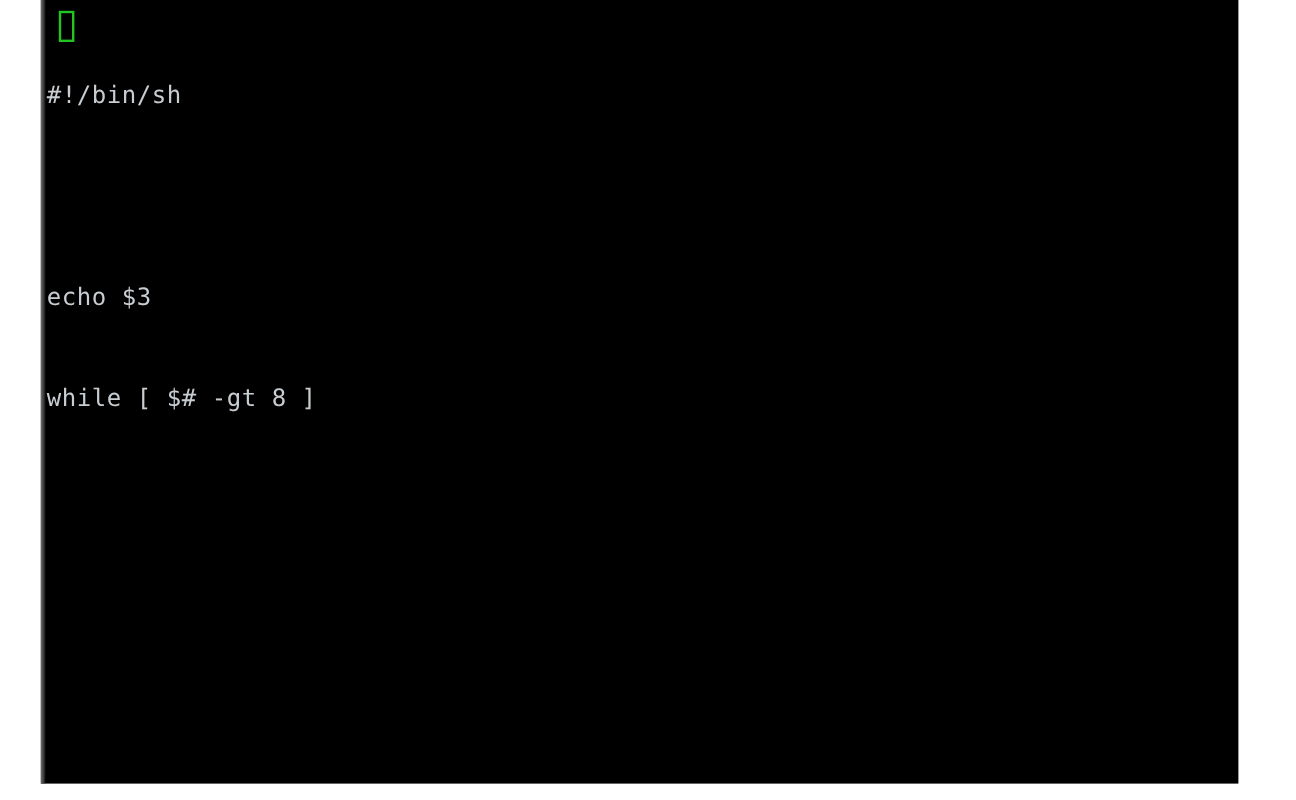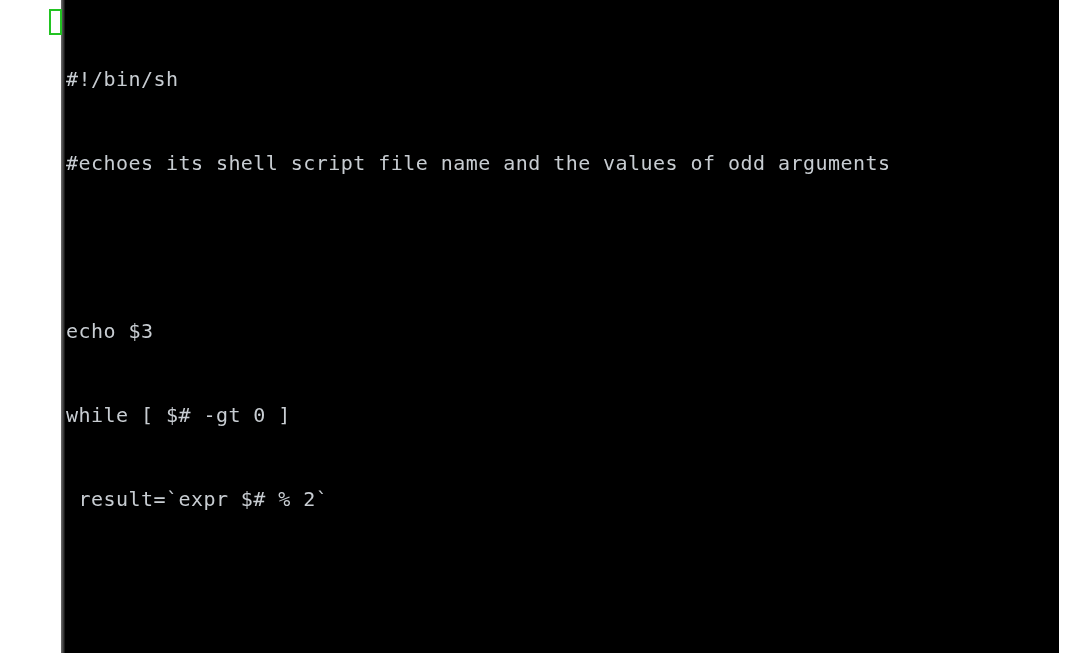--- a/index.html
+++ b/index.html
@@ -18,21 +18,21 @@
   #page {
     position: relative;
     width: 1080px;
     height: 667px;
     background: #ffffff;
   }
 
   
   #terminal {
     position: absolute;
-    left: 61px;
+    left: 34px;
     top: 0px;
     width: 998px;
     height: 653px;
     background: #000000;
     overflow: hidden;
   }
 
   
   #terminal-gutter {
     position: absolute;
@@ -79,25 +79,23 @@
 <body>
 
 <div id="page">
 
   <div id="terminal">
 
     <div id="terminal-gutter"></div>
 
     <div id="buffer">
       <div class="line">#!/bin/sh</div>
-      <div class="line">#echoes its shell script file name and the values of odd arguments</div>
       <div class="line"></div>
       <div class="line">echo $3</div>
-      <div class="line">while [ $# -gt 0 ]</div>
-      <div class="line"> result=`expr $# % 2`</div>
+      <div class="line">while [ $# -gt 8 ]</div>
       
       
       
       
       
       
       
       
 
       

